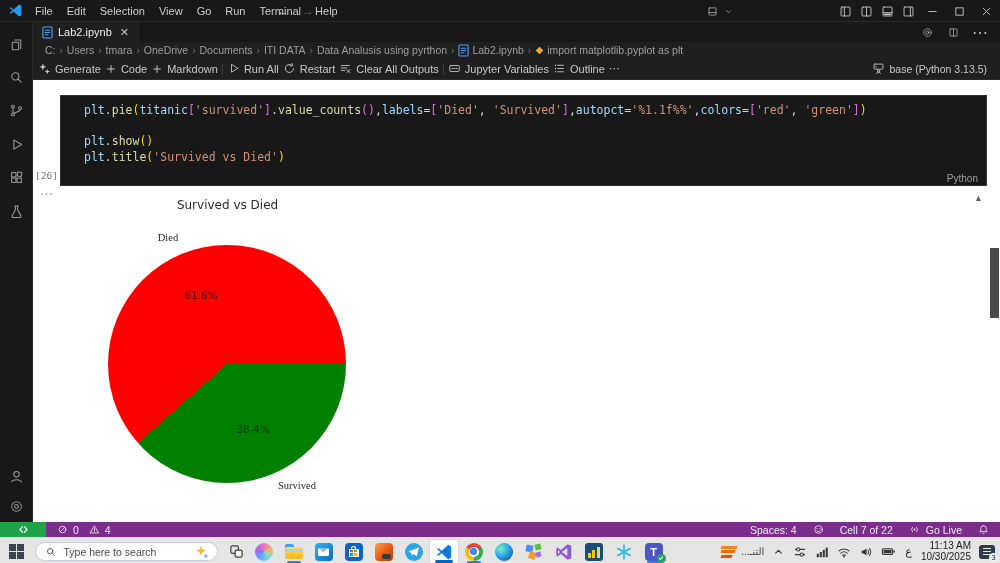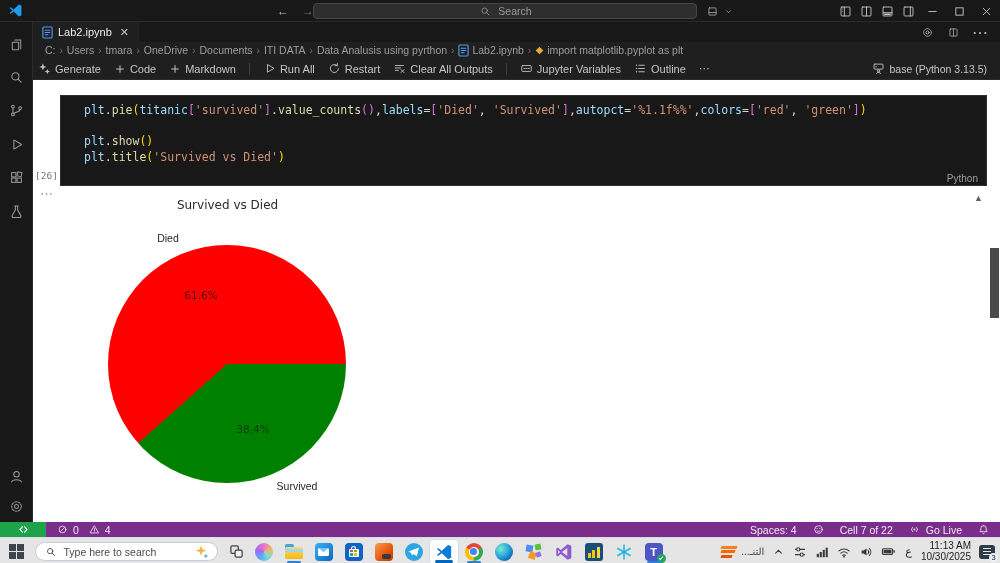--- a/index.html
+++ b/index.html
@@ -47,21 +47,21 @@
   .code{padding:7px 0 0 23px;font-family:"DejaVu Sans Mono",monospace;font-size:11.5px;line-height:15.5px}
   .cline{white-space:pre;height:15.5px}
   .tk-var{color:#9CDCFE}.tk-fn{color:#DCDCAA}.tk-str{color:#CE9178}.tk-kw{color:#9CDCFE}
   .tk-pun{color:#D4D4D4}.tk-br1{color:#FFD700}.tk-br2{color:#DA70D6}
   .lang-label{position:absolute;right:8px;bottom:1px;font-size:10px;color:#9d9d9d}
   .exec-count{position:absolute;left:2px;top:90px;width:24px;font-family:"DejaVu Sans Mono",monospace;font-size:9.5px;color:#6e7681}
   .out-ellipsis{position:absolute;left:7px;top:106px;color:#8a8a8a;font-size:13px}
   .output{position:absolute;left:37px;top:112px;width:315px;height:328px;background:#ffffff}
   .fig-title{position:absolute;top:6px;left:0;width:100%;text-align:center;font-family:"DejaVu Sans",sans-serif;font-size:12px;color:#2b2b2b}
   .pie{position:absolute;left:38px;top:53px;width:238px;height:238px;border-radius:50%}
-  .pie-label{position:absolute;font-family:Liberation Sans, sans-serif;font-size:10.5px;color:#262626;text-align:center}
+  .pie-label{position:absolute;font-family:Liberation Serif, serif;font-size:10.5px;color:#262626;text-align:center}
   .pl-died{left:76px;top:40px;width:44px}
   .pl-surv{left:192px;top:288px;width:70px}
   .pct{position:absolute;font-family:"DejaVu Sans",sans-serif;font-size:10.5px;text-align:center;width:60px}
   .pct-died{left:101px;top:97px;color:#4d1010}
   .pct-surv{left:153px;top:231px;color:#0f3b10}
   .scroll-thumb{position:absolute;left:957px;top:168px;width:9px;height:70px;background:#4a4a4a}
   .out-up{position:absolute;left:941px;top:113px;color:#606060;font-size:9px}
 
   
   .statusbar{position:absolute;left:0;top:522px;width:1000px;height:15px;background:#7A2D8A;display:flex;align-items:center;color:#f2e9f5;font-size:10.5px;z-index:5}
@@ -98,32 +98,33 @@
 <body>
 
 <div id="app">
 
   <div class="titlebar">
     <span class="vs-logo">
       <svg width="15" height="15" viewBox="0 0 24 24">
           <path fill="#1f9cf0" d="M17.5 2.5 9 10.3 4.6 6.9 2.5 7.9l4.9 4.1-4.9 4.1 2.1 1 4.4-3.4 8.5 7.8 4-1.9V4.4z"></path>
         </svg>
     </span>
+    <span class="menus" id="menus">
+        <span class="menu-item">File</span>
+        <span class="menu-item">Edit</span>
+        <span class="menu-item">Selection</span>
+        <span class="menu-item">View</span>
+        <span class="menu-item">Go</span>
+        <span class="menu-item">Run</span>
+        <span class="menu-item">Terminal</span>
+        <span class="menu-item">Help</span>
+      </span>
     <span class="nav-arrows">
       <span>←</span>
       <span class="nav-fwd">→</span>
-    </span>
-    <span class="cmd-center">
-      <span style="display:flex;transform:scale(.75)">
-          <svg width="15" height="15" viewBox="0 0 16 16" fill="none" stroke="currentColor" stroke-width="1.1" stroke-linecap="round">
-            <circle cx="6.8" cy="6.8" r="3.8"></circle>
-            <path d="M9.7 9.7l3.3 3.3"></path>
-          </svg>
-        </span>
-      <span>Search</span>
     </span>
     <span class="layout-toggle">
       <span style="display:flex;transform:scale(.8)">
           <svg width="13" height="13" viewBox="0 0 16 16" fill="none" stroke="currentColor" stroke-width="1.1" stroke-linecap="round">
             <rect x="2.5" y="2.5" width="11" height="11" rx="1"></rect>
             <path d="M2.5 9.6h11"></path>
           </svg>
         </span>
       <span style="display:flex;transform:scale(.6)">
           <svg width="15" height="15" viewBox="0 0 16 16" fill="none" stroke="currentColor" stroke-width="1.1" stroke-linecap="round">
@@ -309,21 +310,21 @@
      <span style="display:flex">
           <svg width="9" height="9" viewBox="0 0 10 10">
             <rect x="2" y="2" width="6" height="6" transform="rotate(45 5 5)" fill="#e8a838"></rect>
           </svg>
         </span>
      <span>import matplotlib.pyplot as plt</span>
       </span>
     </div>
 
   <div class="nbtoolbar">
-    <span id="nbtools" style="display:flex;align-items:flex-end;gap:13px">
+    <span id="nbtools" style="display:flex;align-items:flex-end;gap:4px">
         <span class="tb-btn">
               <span style="display:flex">
             <svg width="13" height="13" viewBox="0 0 16 16" fill="currentColor">
               <path d="M6 1.5 7.2 4.8 10.5 6 7.2 7.2 6 10.5 4.8 7.2 1.5 6l3.3-1.2z"></path>
               <path d="M11.5 8.5l.9 2.4 2.4.9-2.4.9-.9 2.4-.9-2.4-2.4-.9 2.4-.9z"></path>
             </svg>
           </span>
               <span>Generate</span>
         </span>
         <span class="tb-btn">

